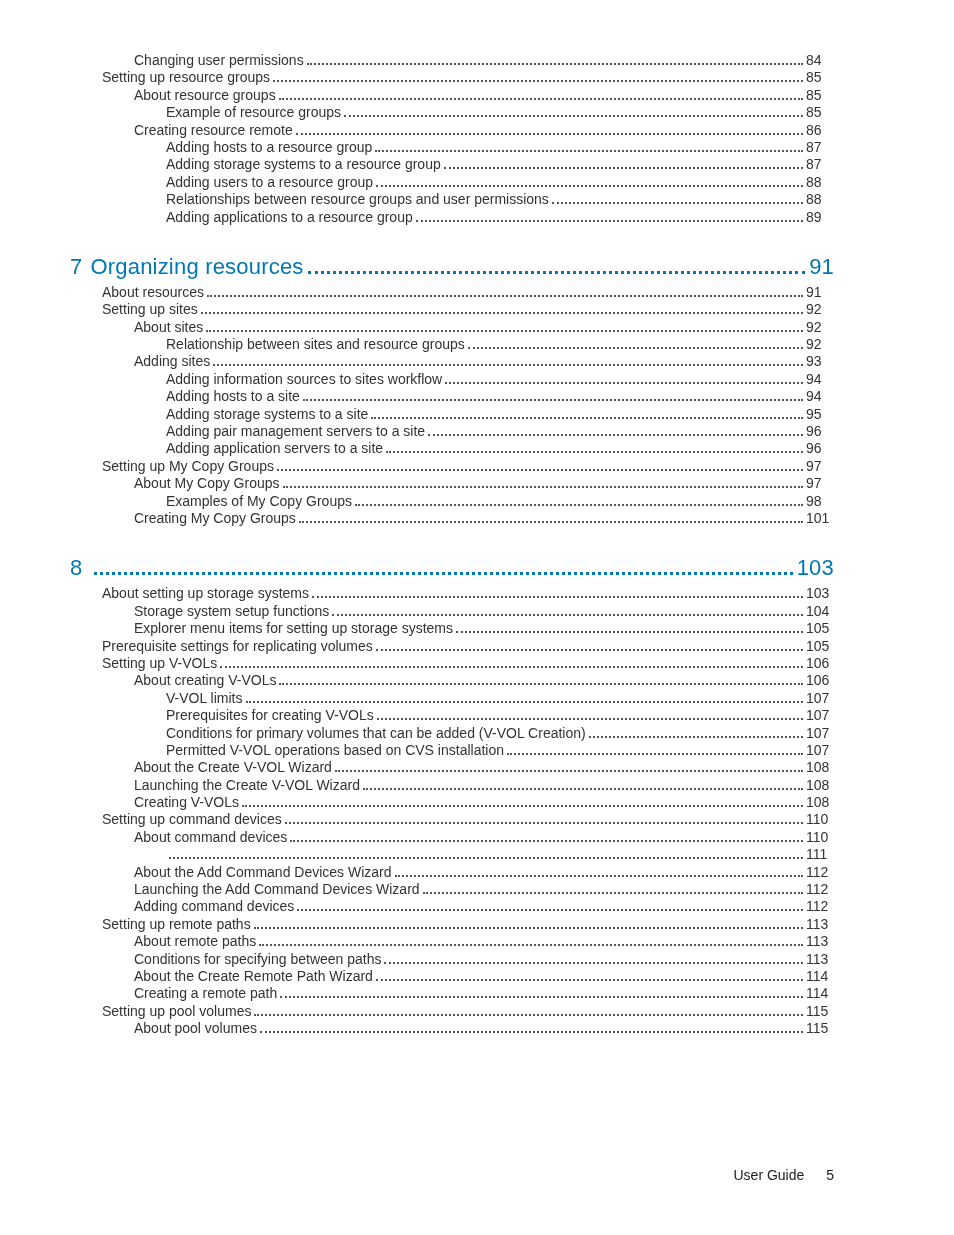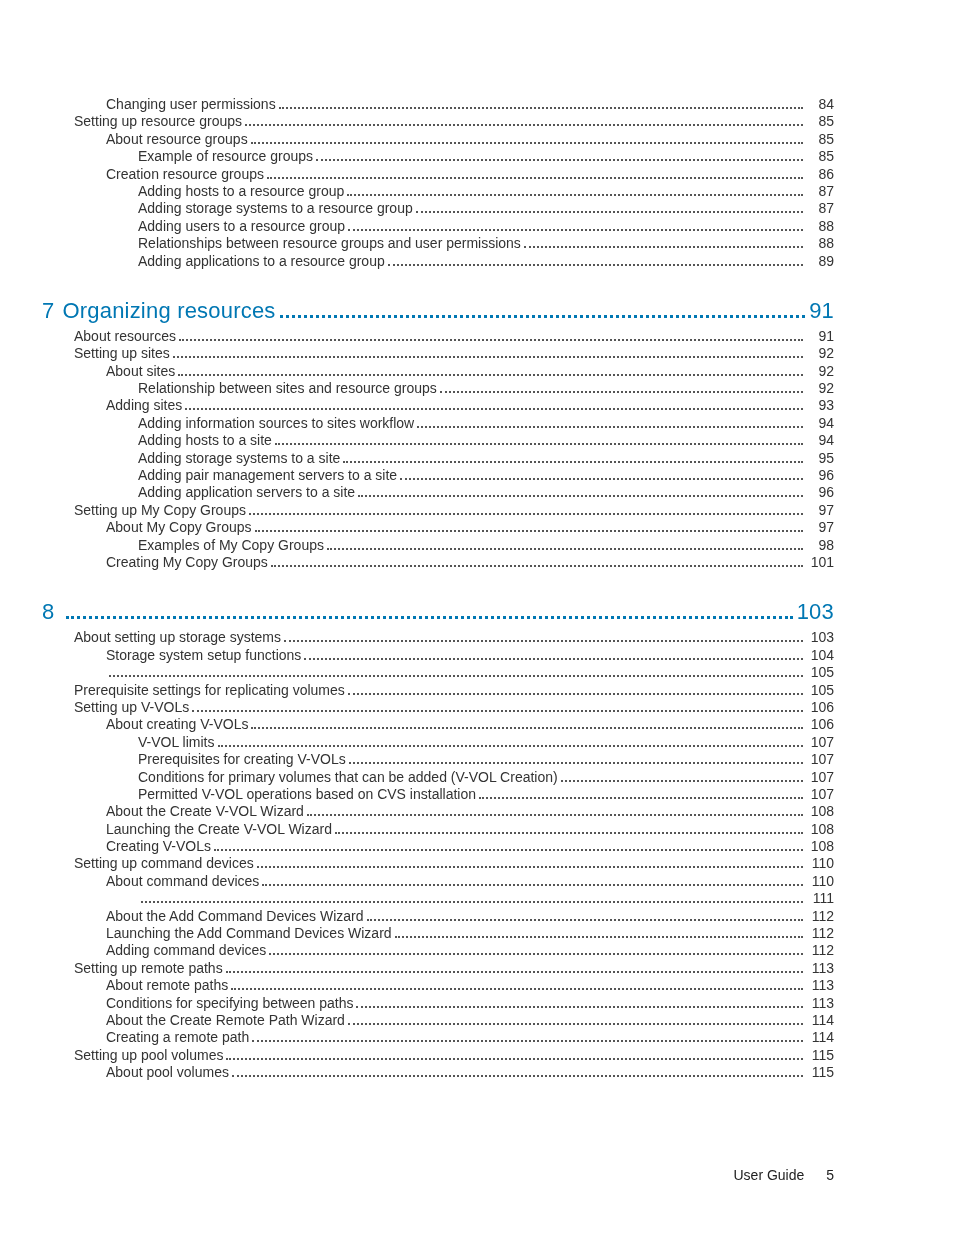--- a/index.html
+++ b/index.html
@@ -9,23 +9,22 @@
     margin: 0;
     padding: 0;
     background: #fff;
     color: #222;
     width: 954px;
     height: 1235px;
     position: relative;
     box-sizing: border-box;
   }
   .page {
-    padding: 52px 120px 0 42px;
+    padding: 52px 120px 0 70px;
     box-sizing: border-box;
-    margin-top: 44px;
   }
 
   
   .chapter {
     display: flex;
     align-items: baseline;
     color: #0077b3;
     font-size: 22px;
     font-weight: 400;
     margin-top: 28px;
@@ -53,21 +52,21 @@
   .toc-line .label { flex: 0 0 auto; }
   .toc-line .leader {
     flex: 1 1 auto;
     border-bottom: 2px dotted #555;
     margin: 0 3px 4px 3px;
     height: 0;
   }
   .toc-line .page-num {
     flex: 0 0 auto;
     min-width: 28px;
-    text-align: right;
+    text-align: left;
   }
 
   
   .lvl1 { padding-left: 32px; }
   .lvl2 { padding-left: 64px; }
   .lvl3 { padding-left: 96px; }
 
   .footer {
     position: absolute;
     bottom: 52px;
@@ -97,21 +96,21 @@
         <span class="label">About resource groups</span>
         <span class="leader"></span>
         <span class="page-num">85</span>
       </div>
       <div class="toc-line lvl3">
         <span class="label">Example of resource groups</span>
         <span class="leader"></span>
         <span class="page-num">85</span>
       </div>
       <div class="toc-line lvl2">
-        <span class="label">Creation resource groups</span>
+        <span class="label">Creating resource remote</span>
         <span class="leader"></span>
         <span class="page-num">86</span>
       </div>
       <div class="toc-line lvl3">
         <span class="label">Adding hosts to a resource group</span>
         <span class="leader"></span>
         <span class="page-num">87</span>
       </div>
       <div class="toc-line lvl3">
         <span class="label">Adding storage systems to a resource group</span>
@@ -224,20 +223,21 @@
         <span class="label">About setting up storage systems</span>
         <span class="leader"></span>
         <span class="page-num">103</span>
       </div>
       <div class="toc-line lvl2">
         <span class="label">Storage system setup functions</span>
         <span class="leader"></span>
         <span class="page-num">104</span>
       </div>
       <div class="toc-line lvl2">
+        <span class="label">Explorer menu items for setting up storage systems</span>
         <span class="leader"></span>
         <span class="page-num">105</span>
       </div>
       <div class="toc-line lvl1">
         <span class="label">Prerequisite settings for replicating volumes</span>
         <span class="leader"></span>
         <span class="page-num">105</span>
       </div>
       <div class="toc-line lvl1">
         <span class="label">Setting up V-VOLs</span>

